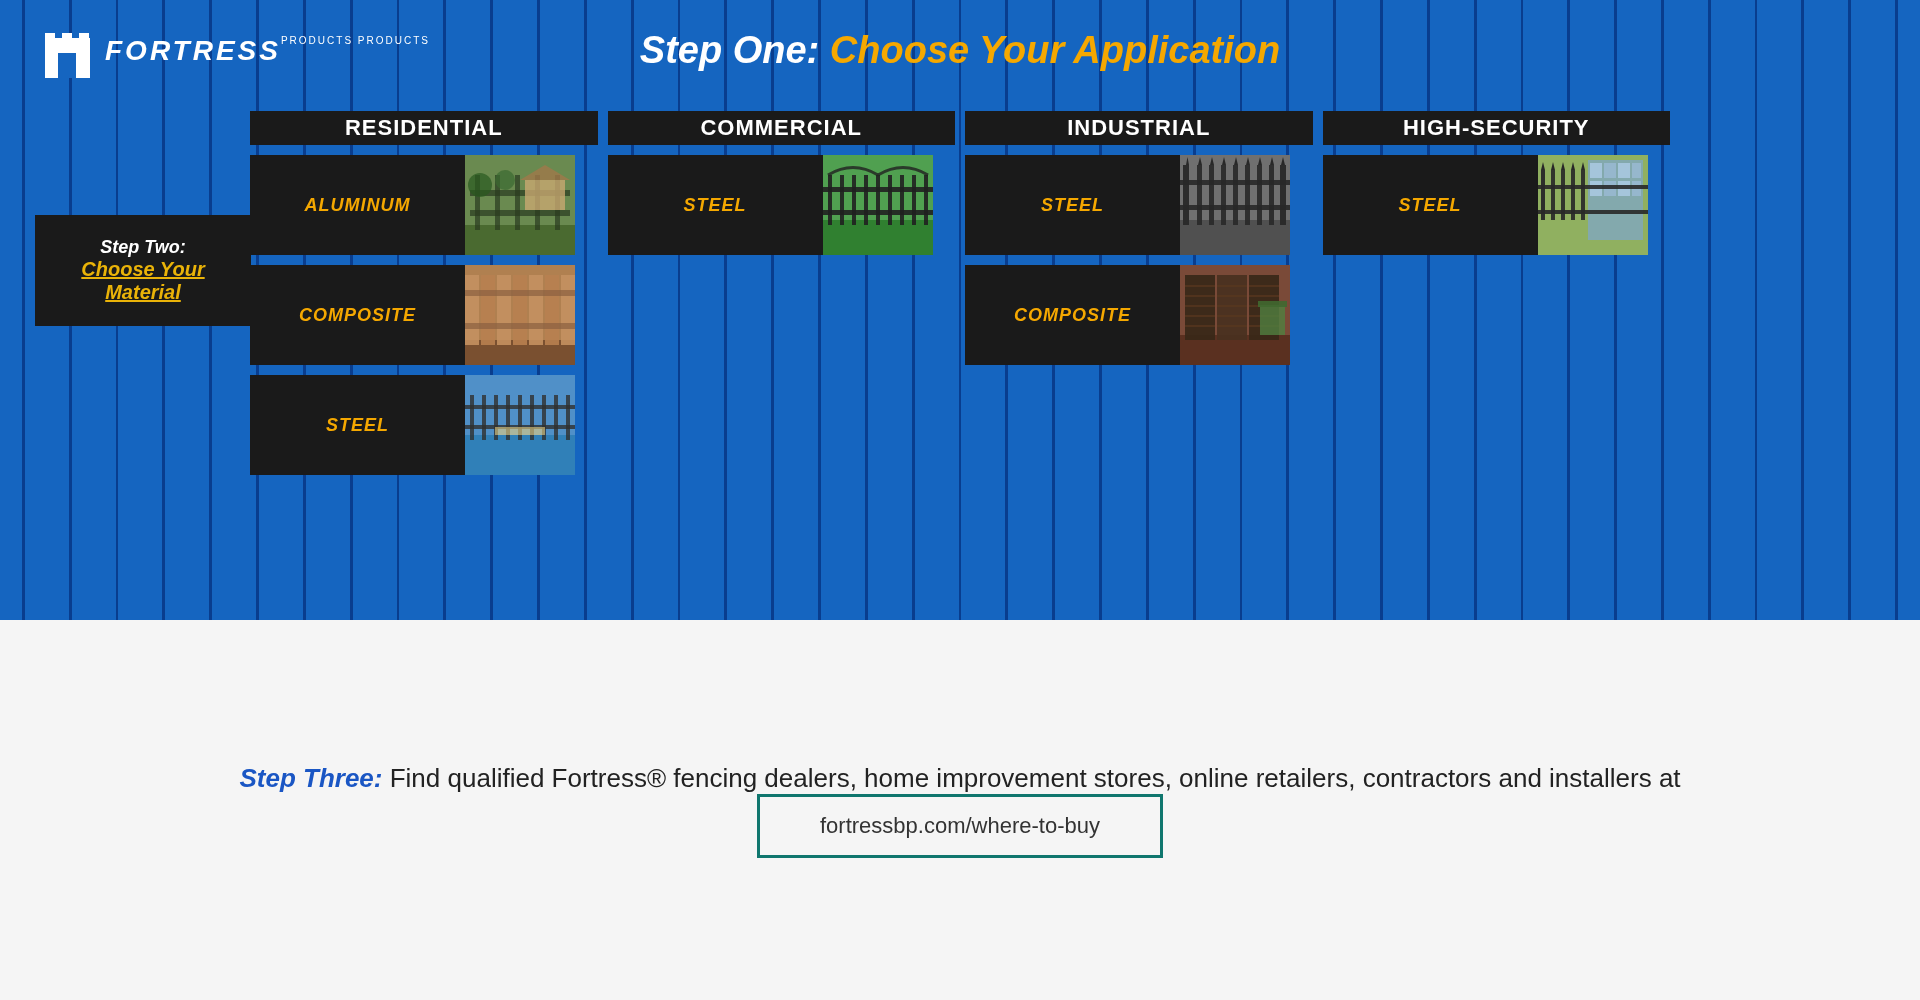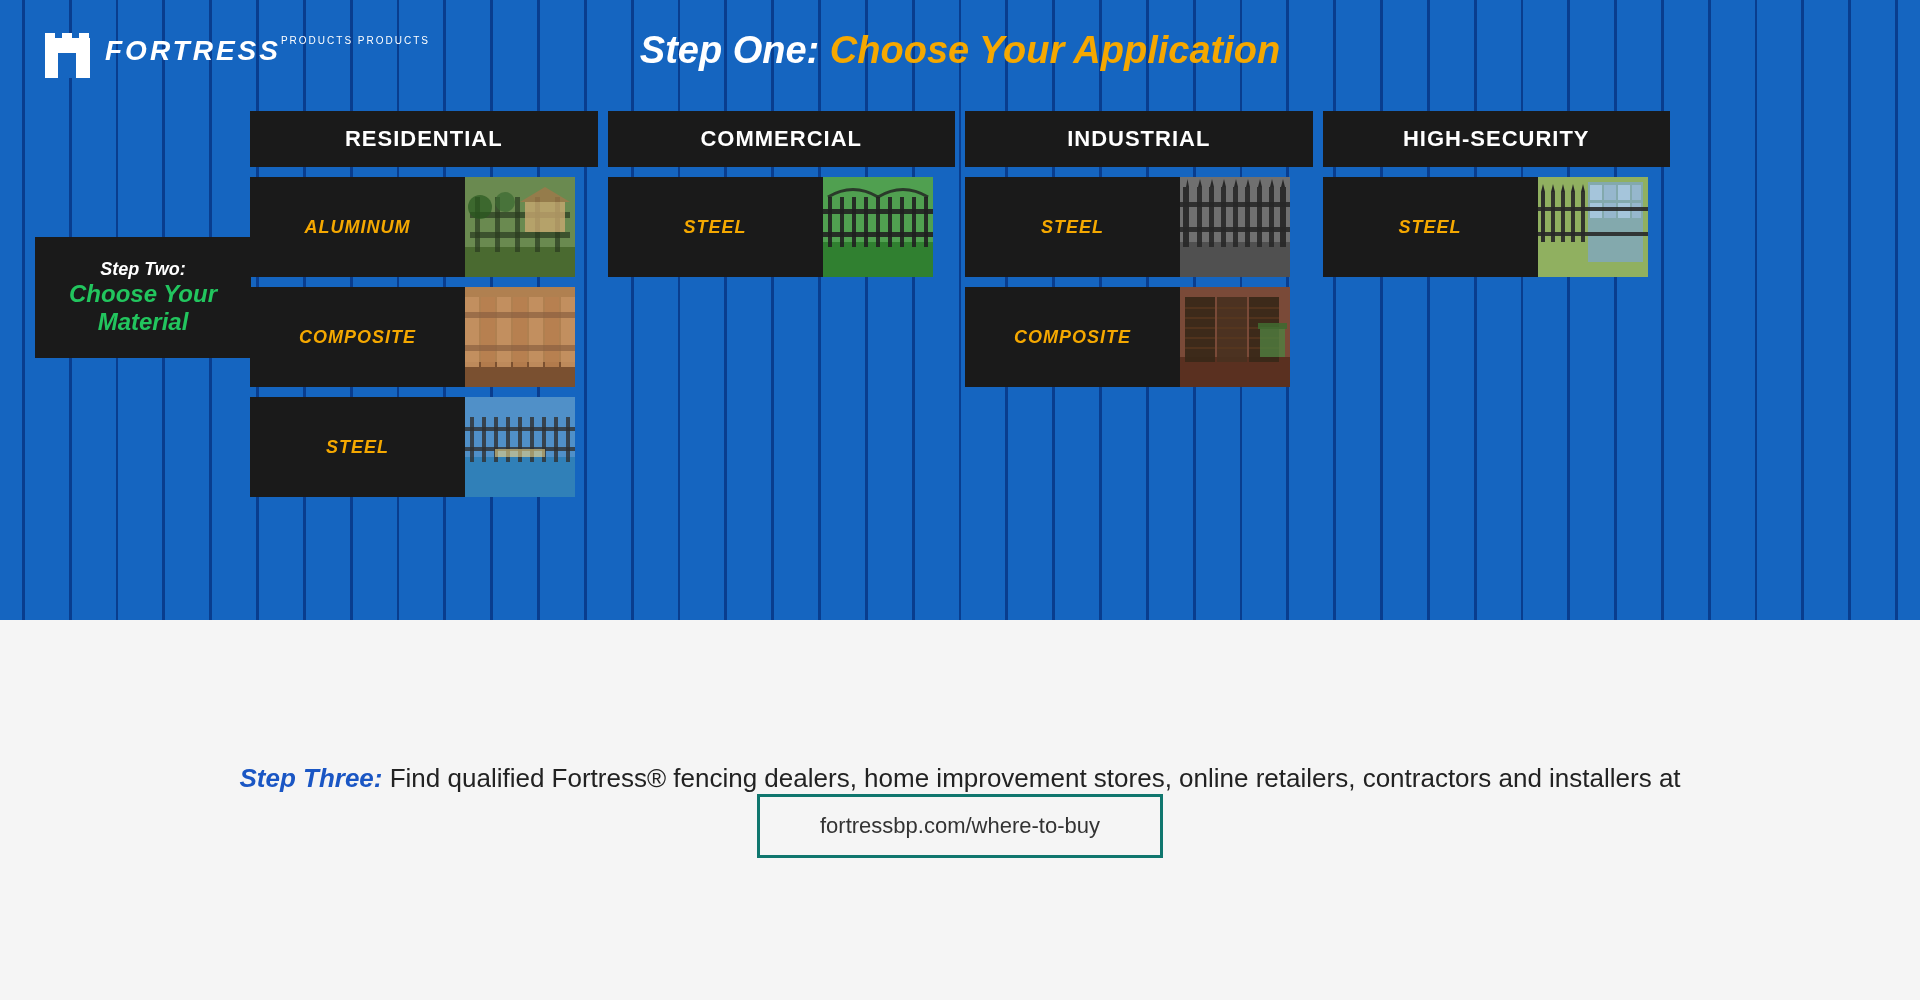--- a/index.html
+++ b/index.html
@@ -100,21 +100,21 @@
       display: grid;
       grid-template-columns: 1fr 1fr 1fr 1fr;
       gap: 10px;
       margin-left: 0px;
     }
 
     .col-header {
       background: #1a1a1a;
       color: white;
       text-align: center;
-      padding: 15px 10px;
+      padding: 4px 10px;
       font-weight: 900;
       font-size: 22px;
       letter-spacing: 1px;
     }
 
     
     .main-grid {
       display: flex;
       gap: 10px;
       margin-top: 10px;
@@ -132,24 +132,25 @@
       text-align: center;
     }
 
     .step-two-label {
       font-size: 18px;
       font-weight: 900;
       font-style: italic;
     }
 
     .step-two-choose {
-      color: #22c55e;
-      font-size: 24px;
+      color: #eab308;
+      font-size: 20px;
       font-weight: 900;
       font-style: italic;
+      text-decoration: underline;
     }
 
     .category-column {
       flex: 1;
       display: flex;
       flex-direction: column;
       gap: 10px;
     }
 
     .material-row {

